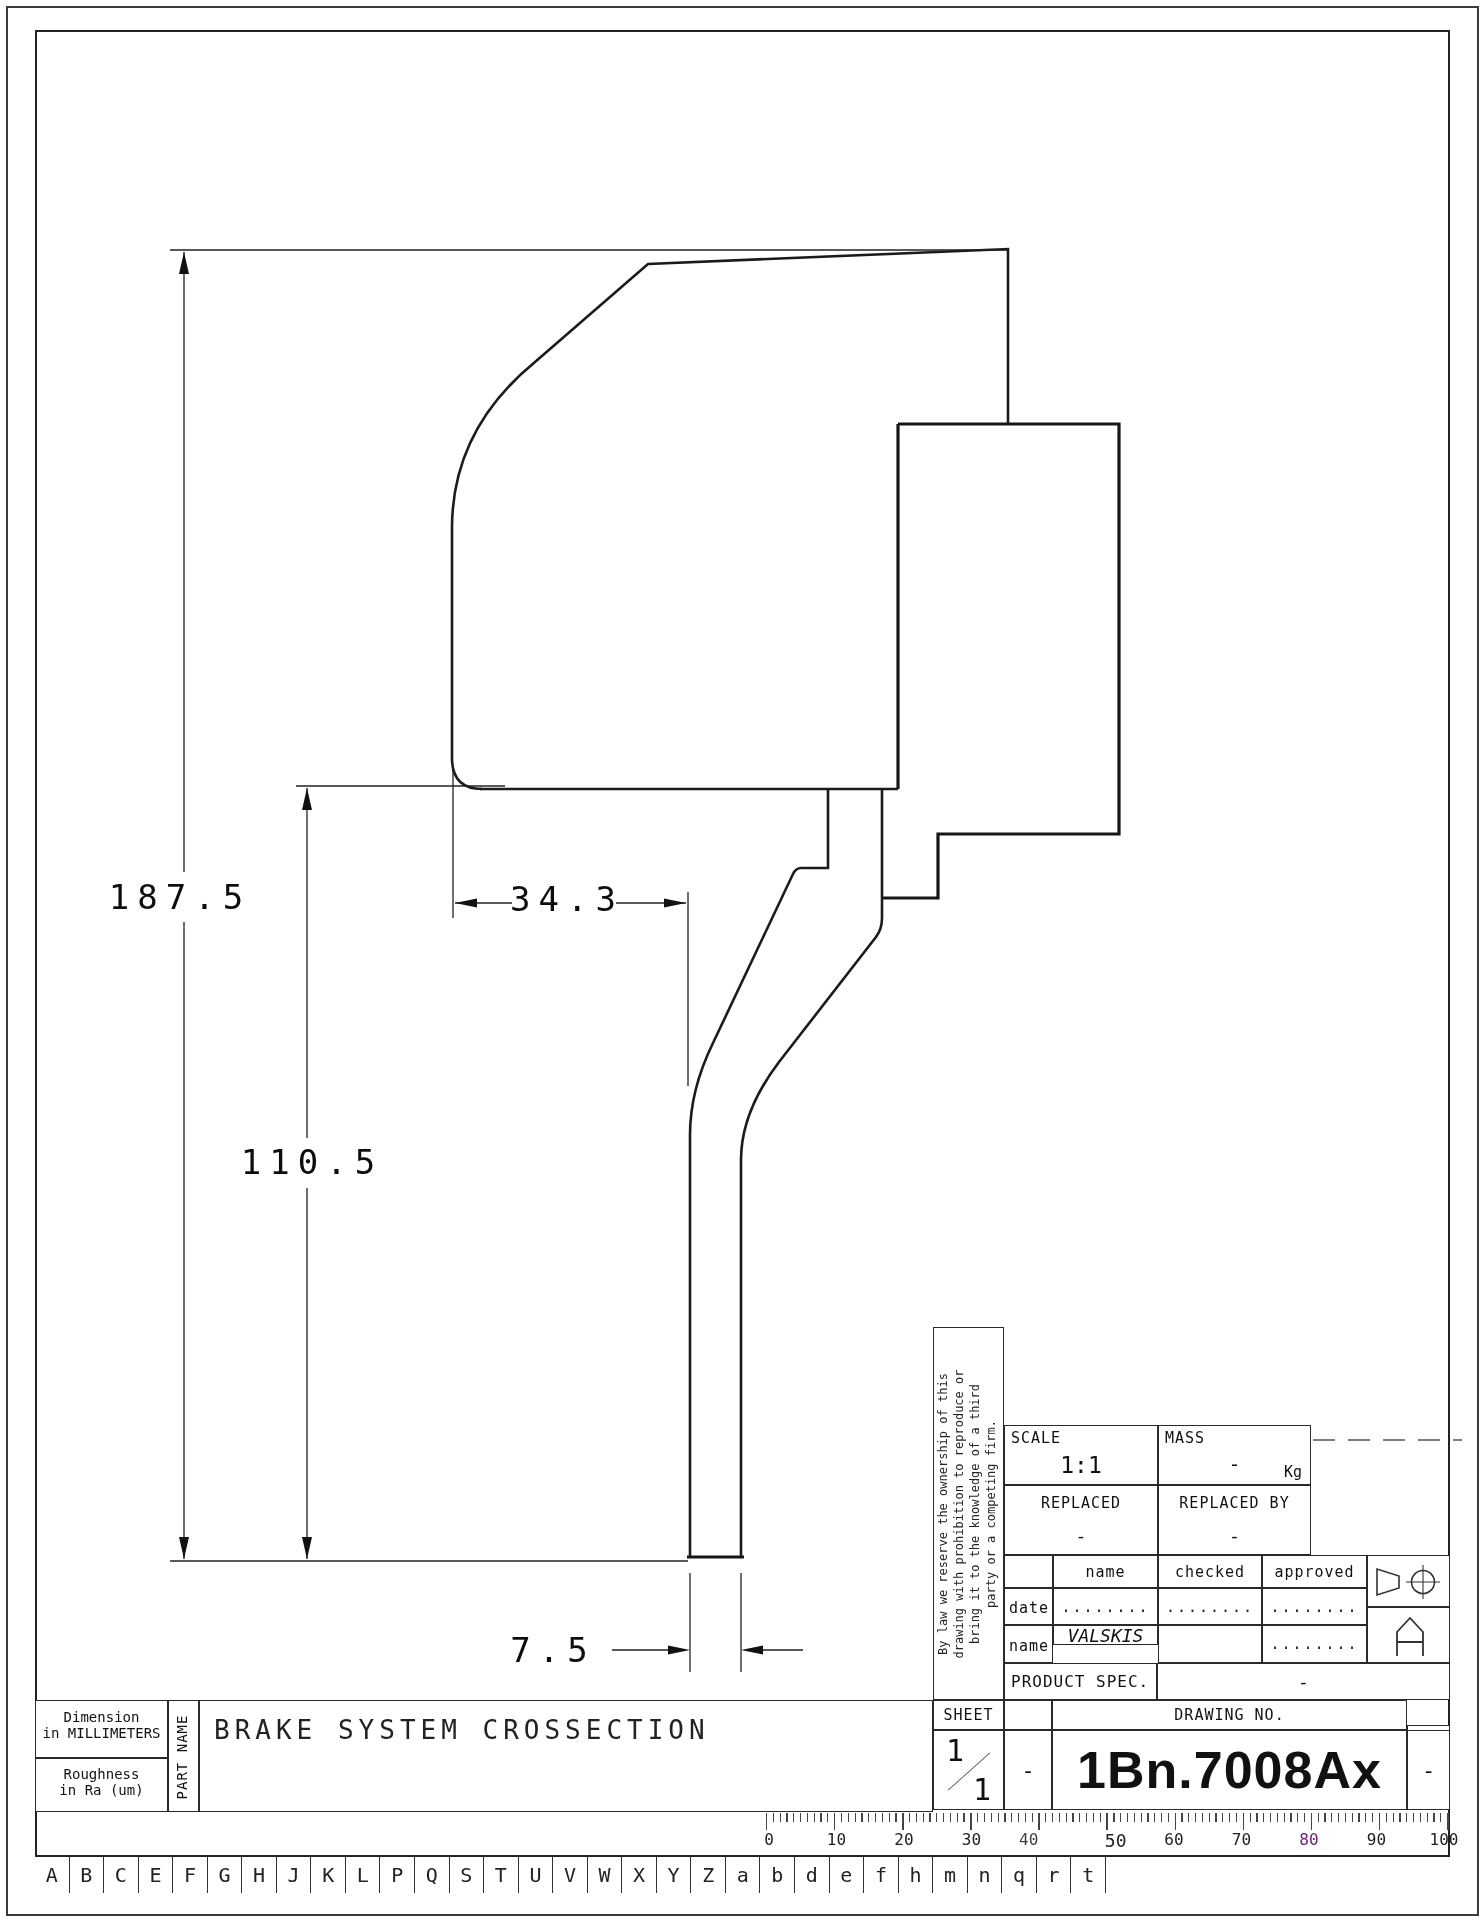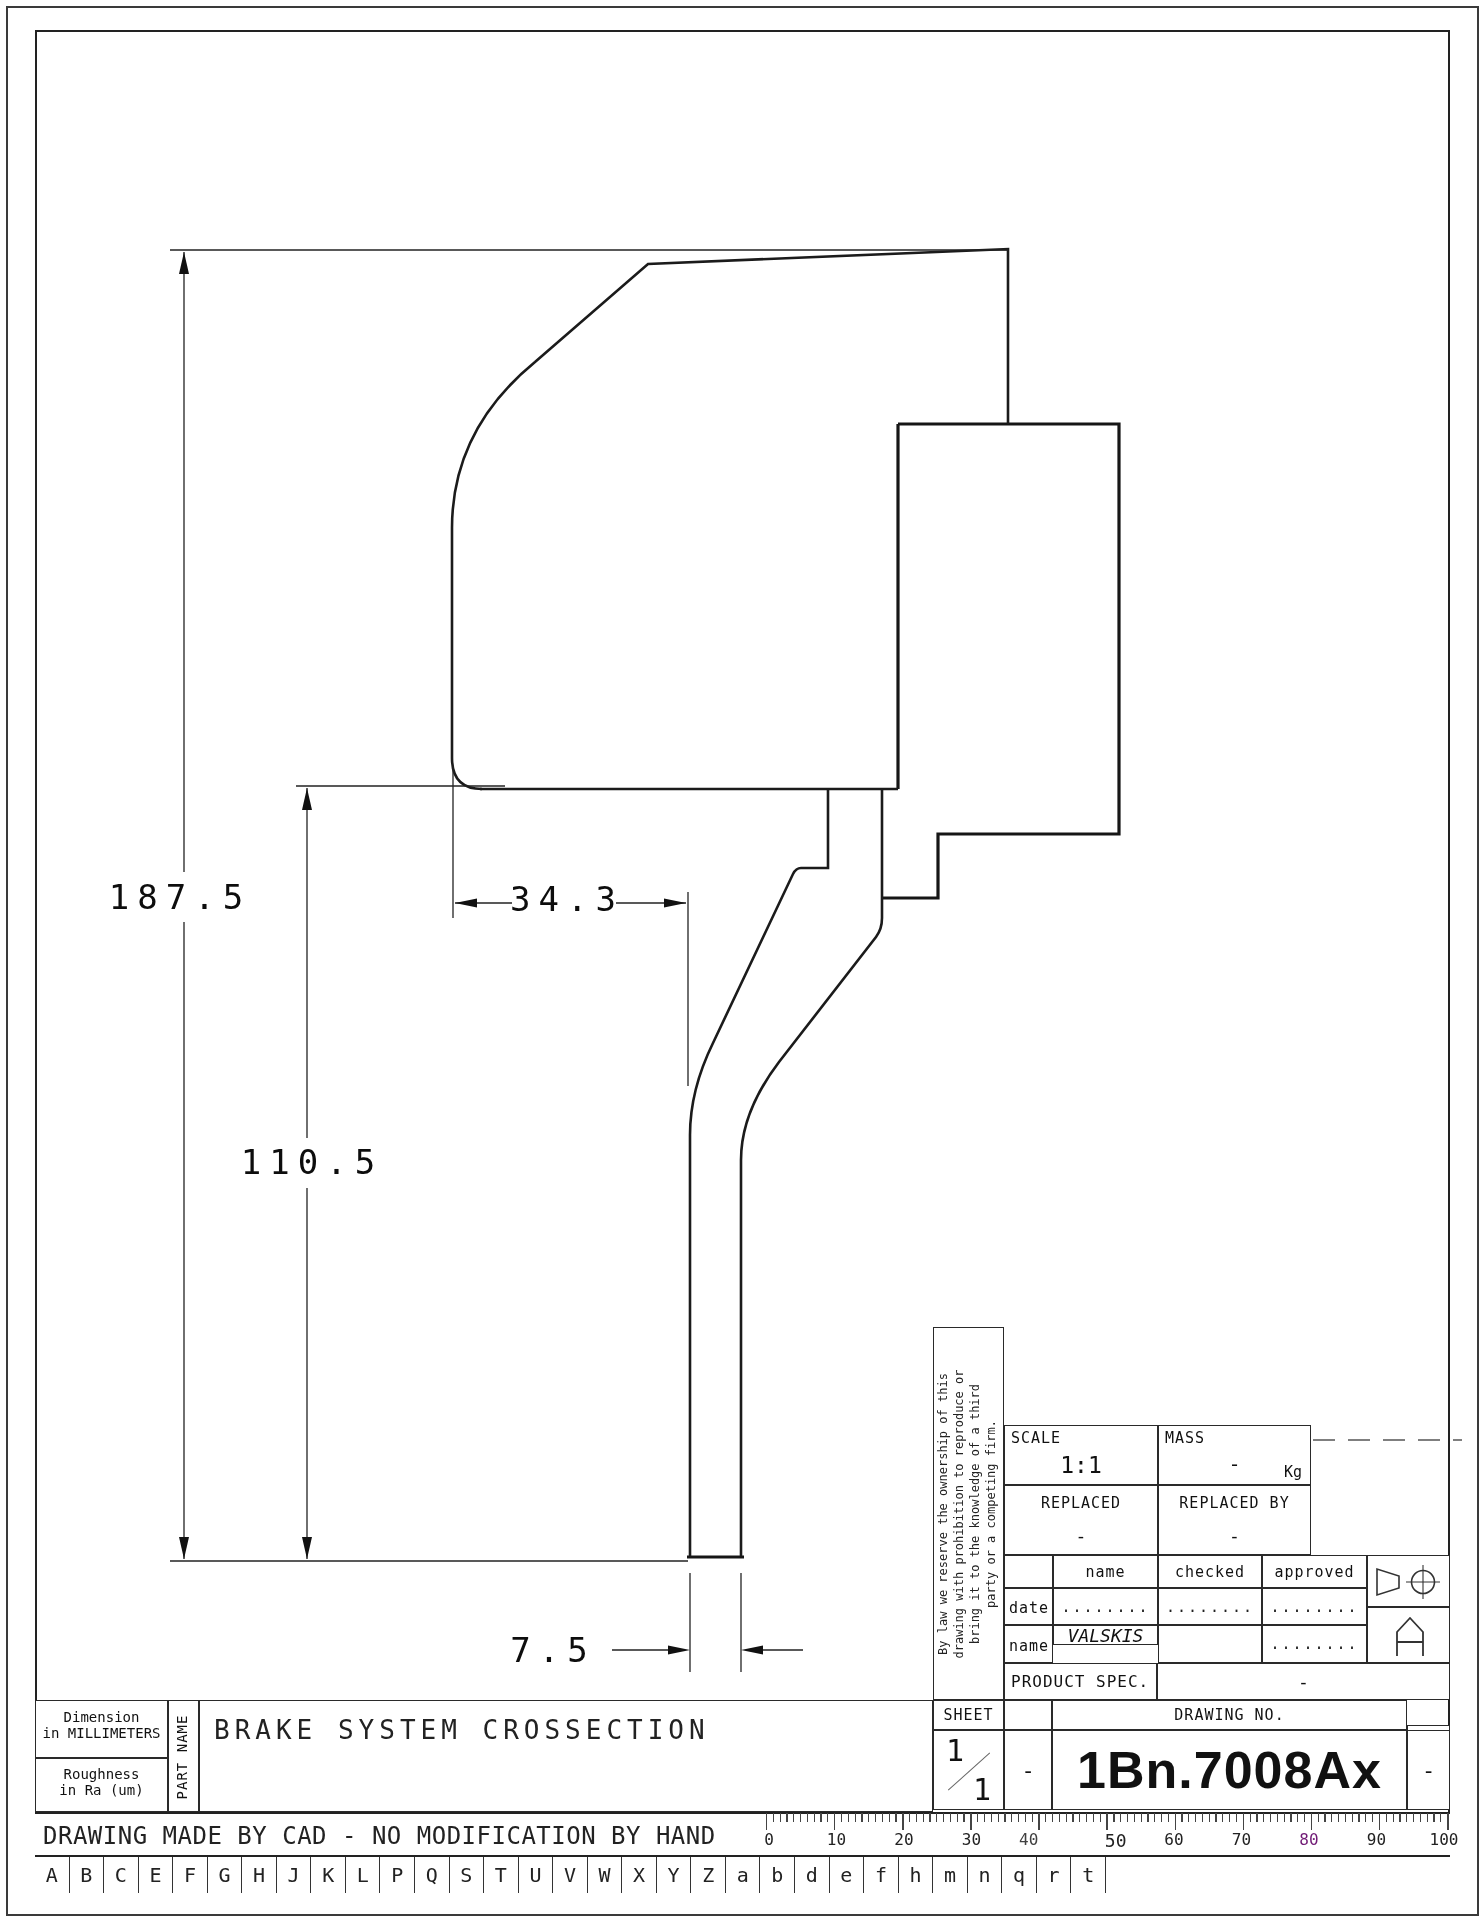--- a/index.html
+++ b/index.html
@@ -165,23 +165,20 @@
 
   <div class="cell" style="left:933px;top:1730px;width:71px;height:80px;">
     <div style="position:absolute;left:12px;top:2px;font-size:30px;">1</div>
     <div style="position:absolute;left:7px;top:40px;width:56px;border-top:1.5px solid #666;transform:rotate(-42deg);"></div>
     <div style="position:absolute;right:12px;bottom:2px;font-size:30px;">1</div>
   </div>
   <div class="cell ctr" style="left:1004px;top:1730px;width:48px;height:80px;font-size:22px;">-</div>
   <div class="cell ctr" style="left:1052px;top:1730px;width:355px;height:80px;font-family:'Liberation Sans',sans-serif;font-size:52px;font-weight:600;letter-spacing:1px;">1Bn.7008Ax</div>
   <div class="cell ctr" style="left:1407px;top:1730px;width:43px;height:80px;font-size:22px;">-</div>
 
-  <div class="abs" style="left:35px;top:1812px;width:1415px;height:43px;border-top:2px solid #222;background:#fff;">
-    <div style="position:absolute;left:8px;top:8px;font-size:24px;letter-spacing:0.5px;color:#222;">DRAWING MADE BY CAD - NO MODIFICATION BY HAND</div>
-  </div>
 
   <div class="abs" style="left:766px;top:1813px;width:683px;height:9px;
               background:repeating-linear-gradient(to right,#444 0 1.2px,transparent 1.2px 6.81px);"></div>
   <div class="abs" style="left:766px;top:1813px;width:683px;height:17px;border-right:1.3px solid #444;
               background:repeating-linear-gradient(to right,#444 0 1.3px,transparent 1.3px 68.1px);"></div>
   <div class="abs" style="left:749px;top:1830px;width:715px;display:flex;justify-content:space-between;">
 
   <div style="width:40px;text-align:center;font-size:16px;color:#222;">0</div>
       <div style="width:40px;text-align:center;font-size:16px;color:#222;">10</div>
       <div style="width:40px;text-align:center;font-size:16px;color:#222;">20</div>

